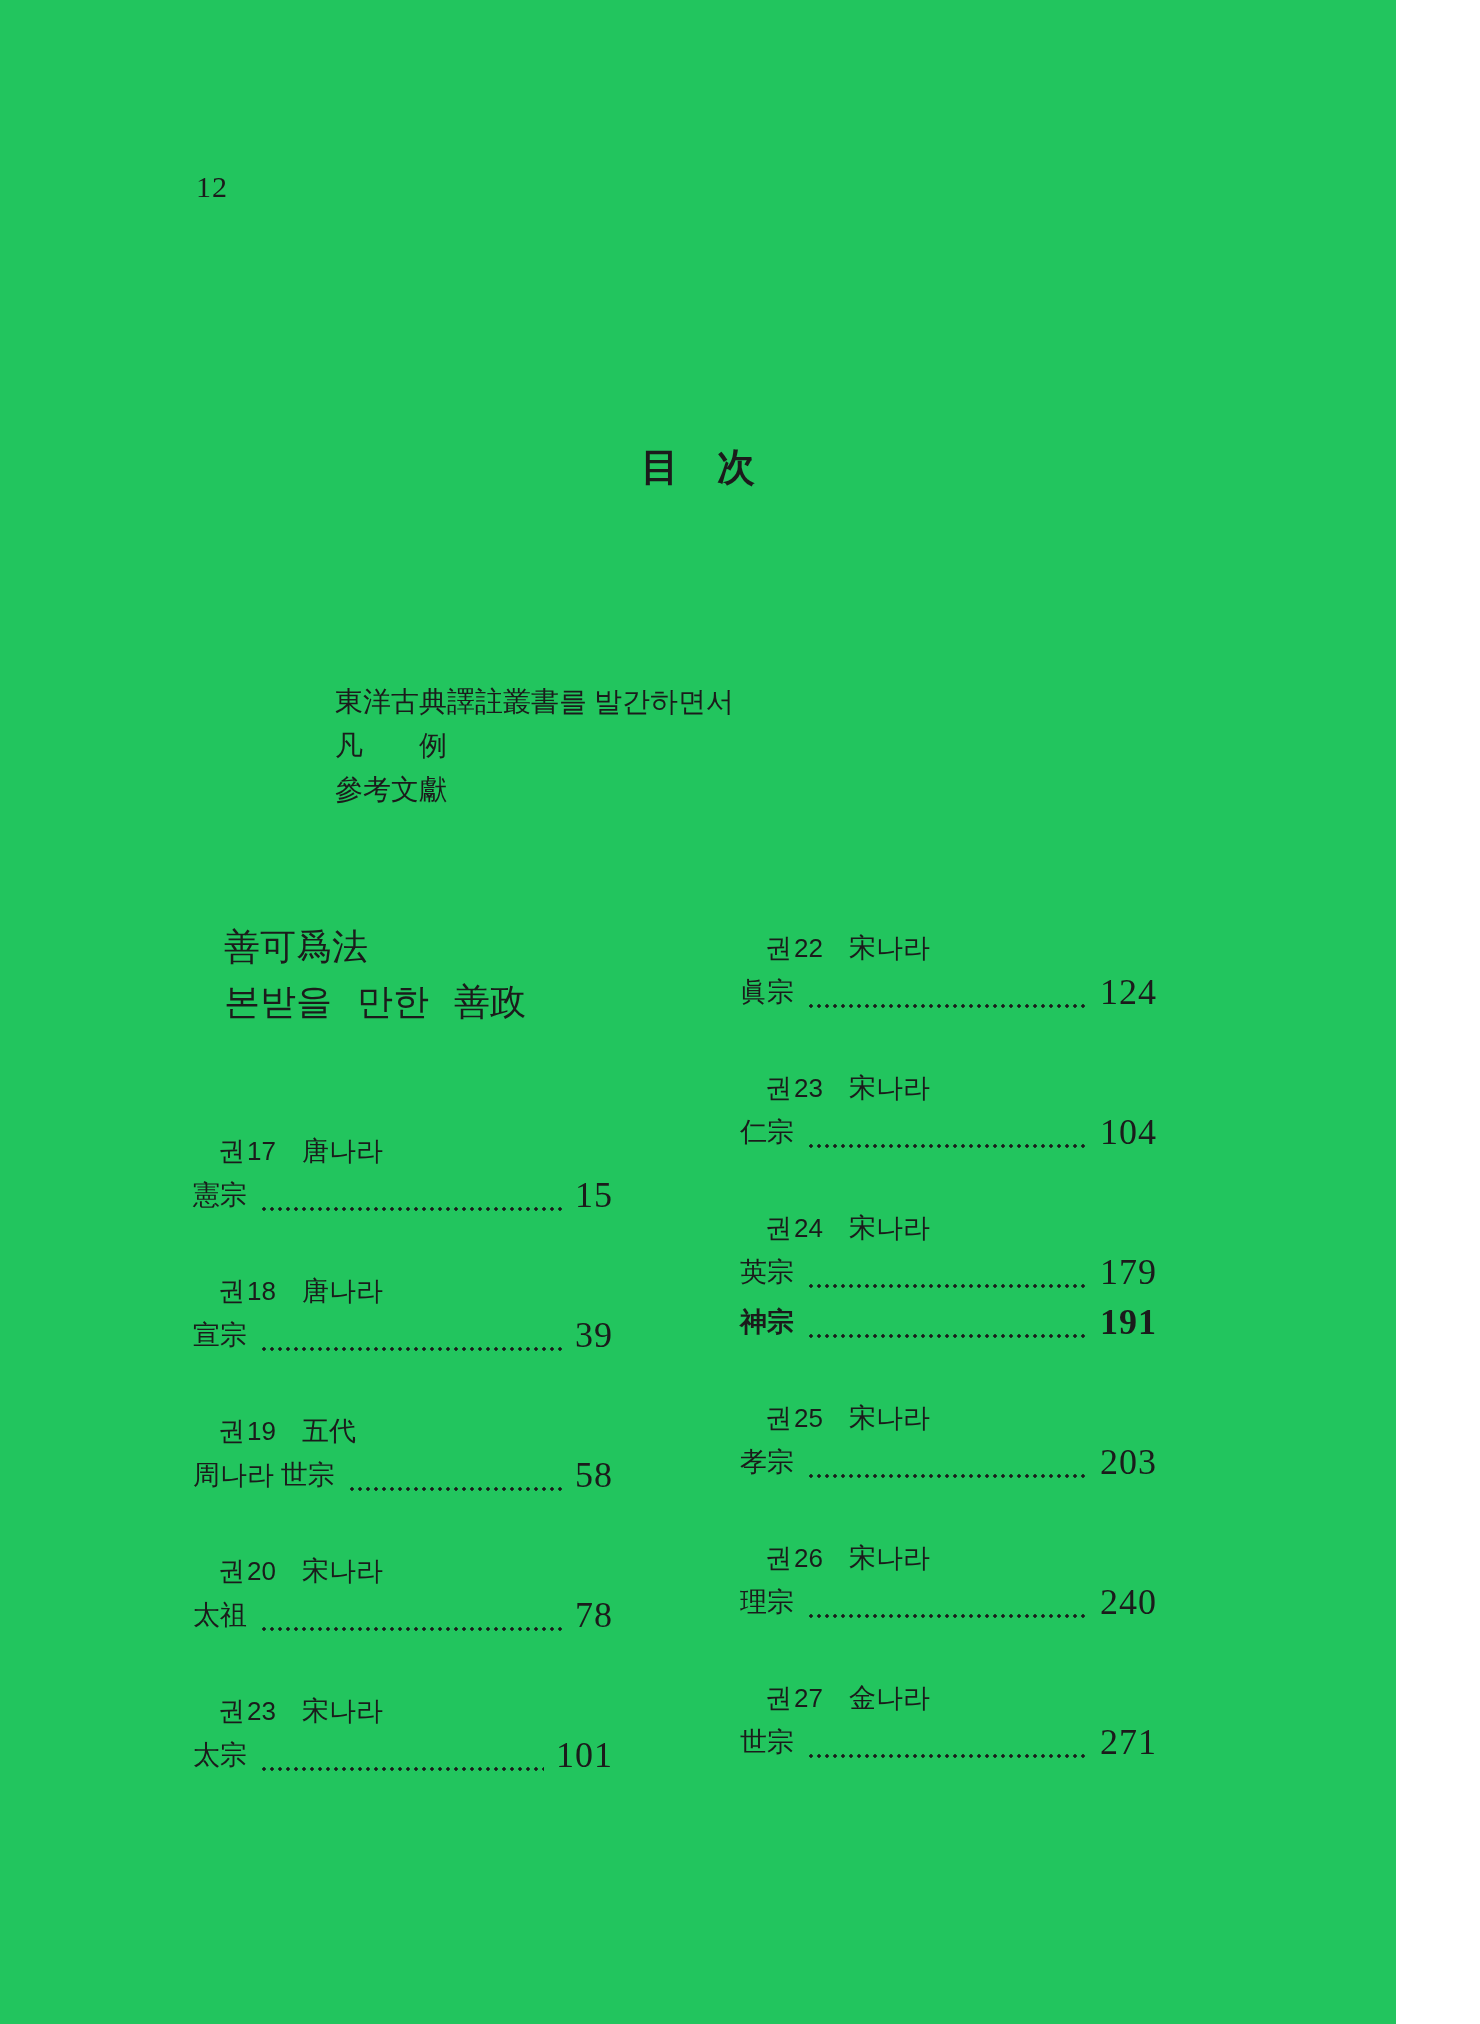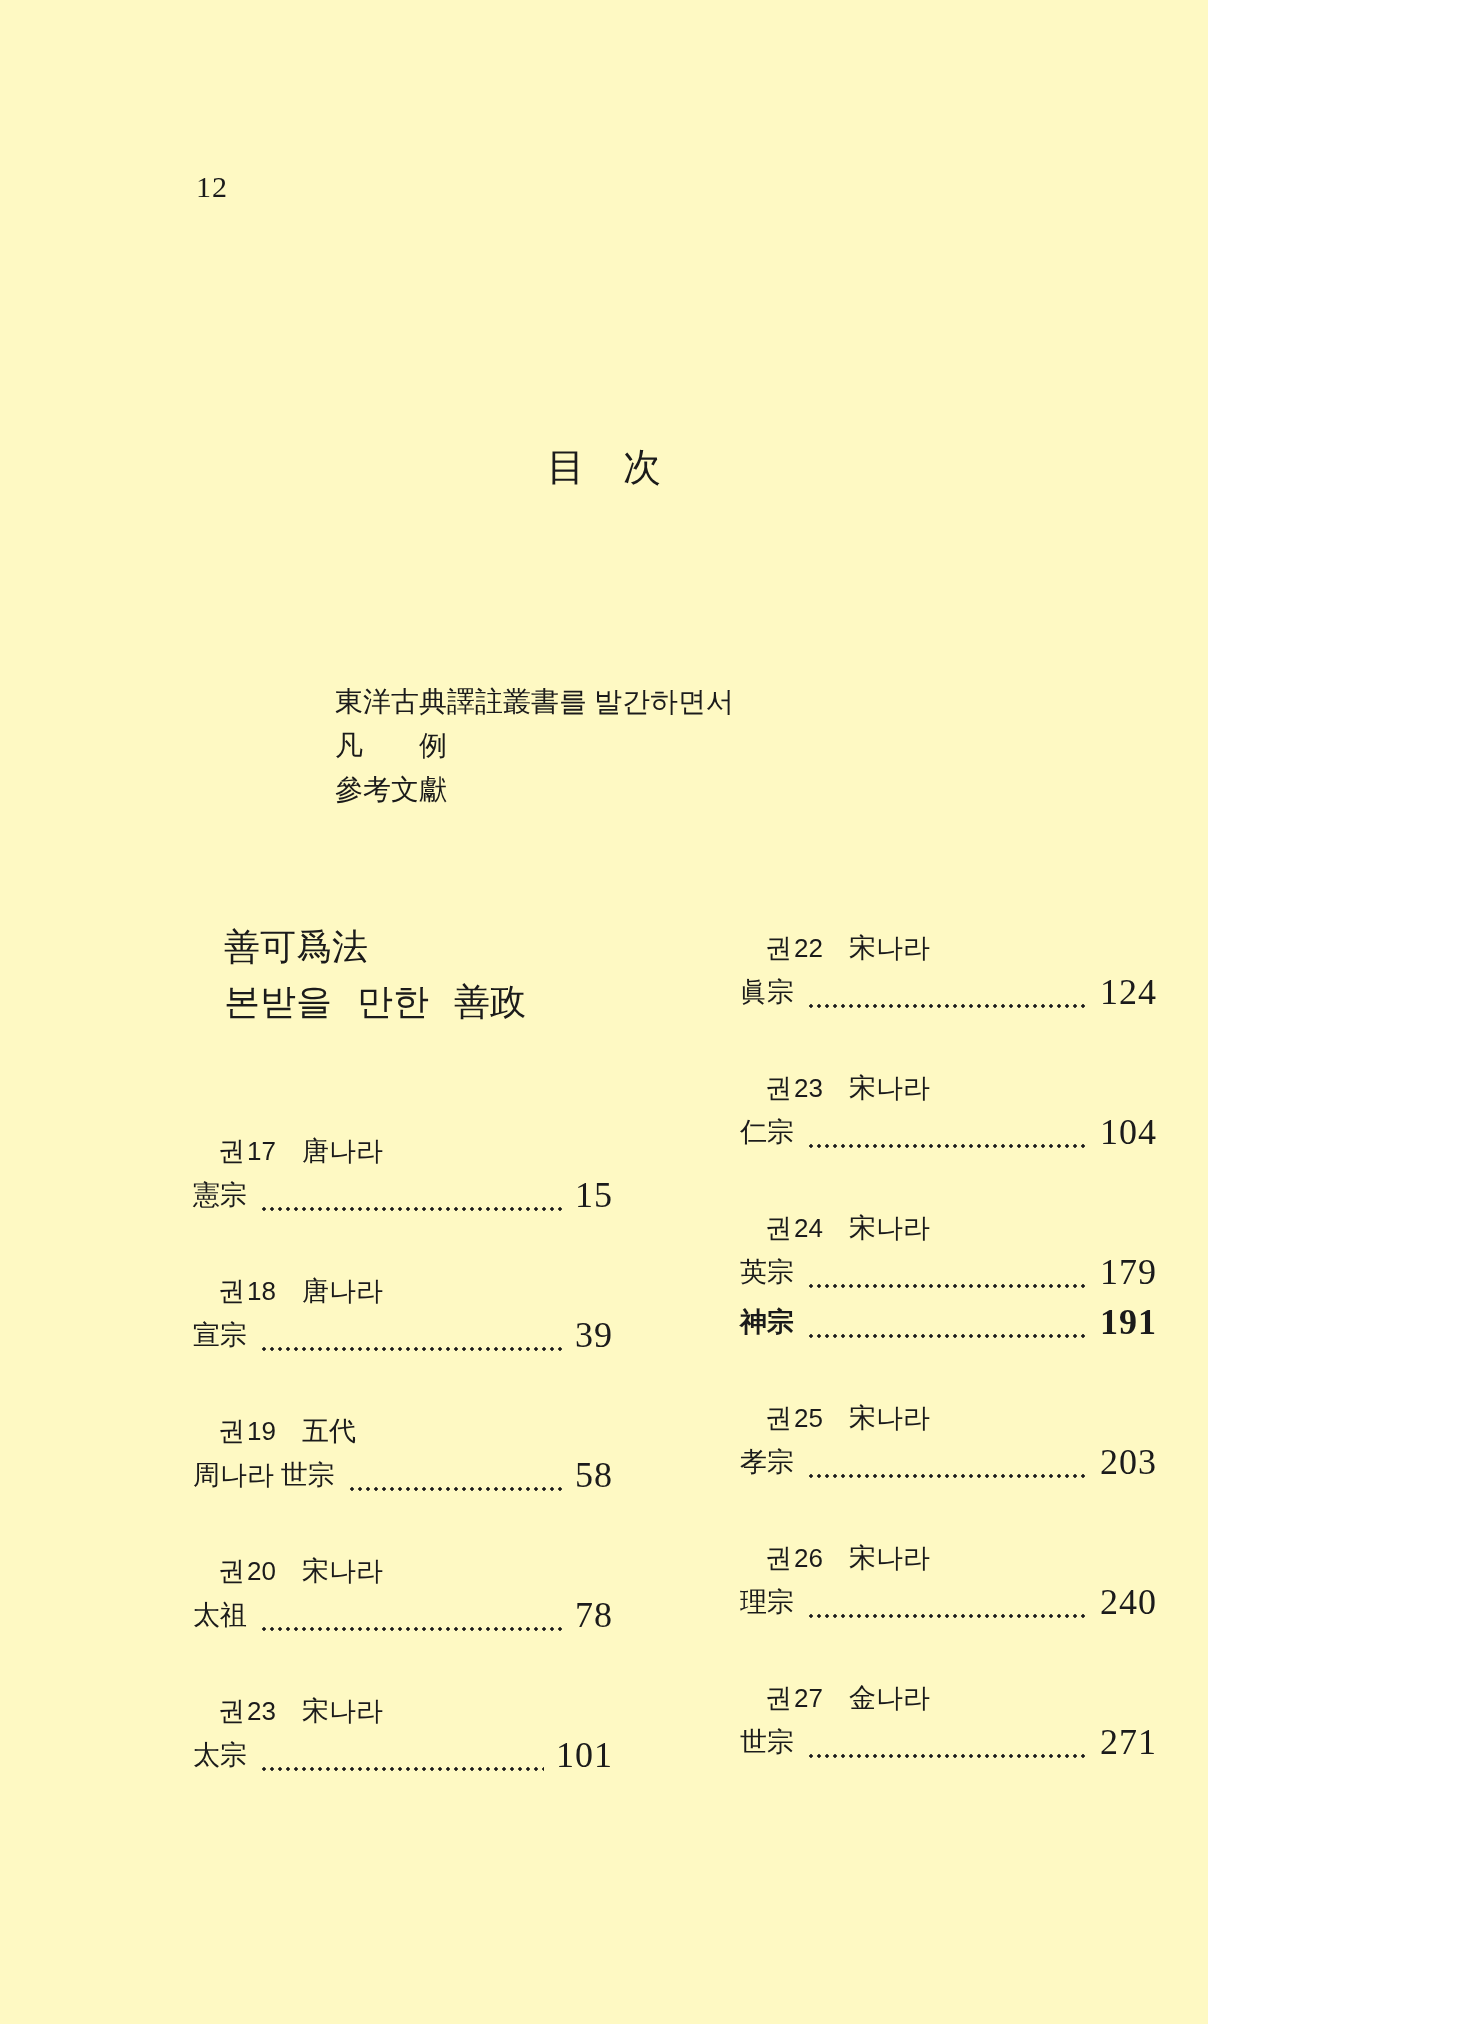--- a/index.html
+++ b/index.html
@@ -1,40 +1,40 @@
 <!DOCTYPE html>
 <html><head>
 <meta charset="utf-8">
 <style>
   * { margin: 0; padding: 0; box-sizing: border-box; }
   html, body { background: #ffffff; }
   .page {
     position: relative;
-    width: 1208px;
+    width: 1396px;
     height: 2024px;
-    background: #fef9c3;
+    background: #22c55e;
     color: #1b1b1b;
     font-family: "Liberation Serif", "DejaVu Serif", serif;
     overflow: hidden;
   }
   .page-number {
     position: absolute;
     left: 196px;
     top: 170px;
     font-size: 30px;
     letter-spacing: 1px;
   }
   .toc-title {
     position: absolute;
     left: 0;
     right: 0;
     top: 442px;
     text-align: center;
     font-size: 38px;
-    font-weight: normal;
+    font-weight: bold;
   }
   .front-matter {
     position: absolute;
     left: 335px;
     top: 680px;
     font-size: 28px;
     line-height: 44px;
   }
   .col { position: absolute; }
   .col-left  { left: 193px; top: 920px; width: 420px; }

